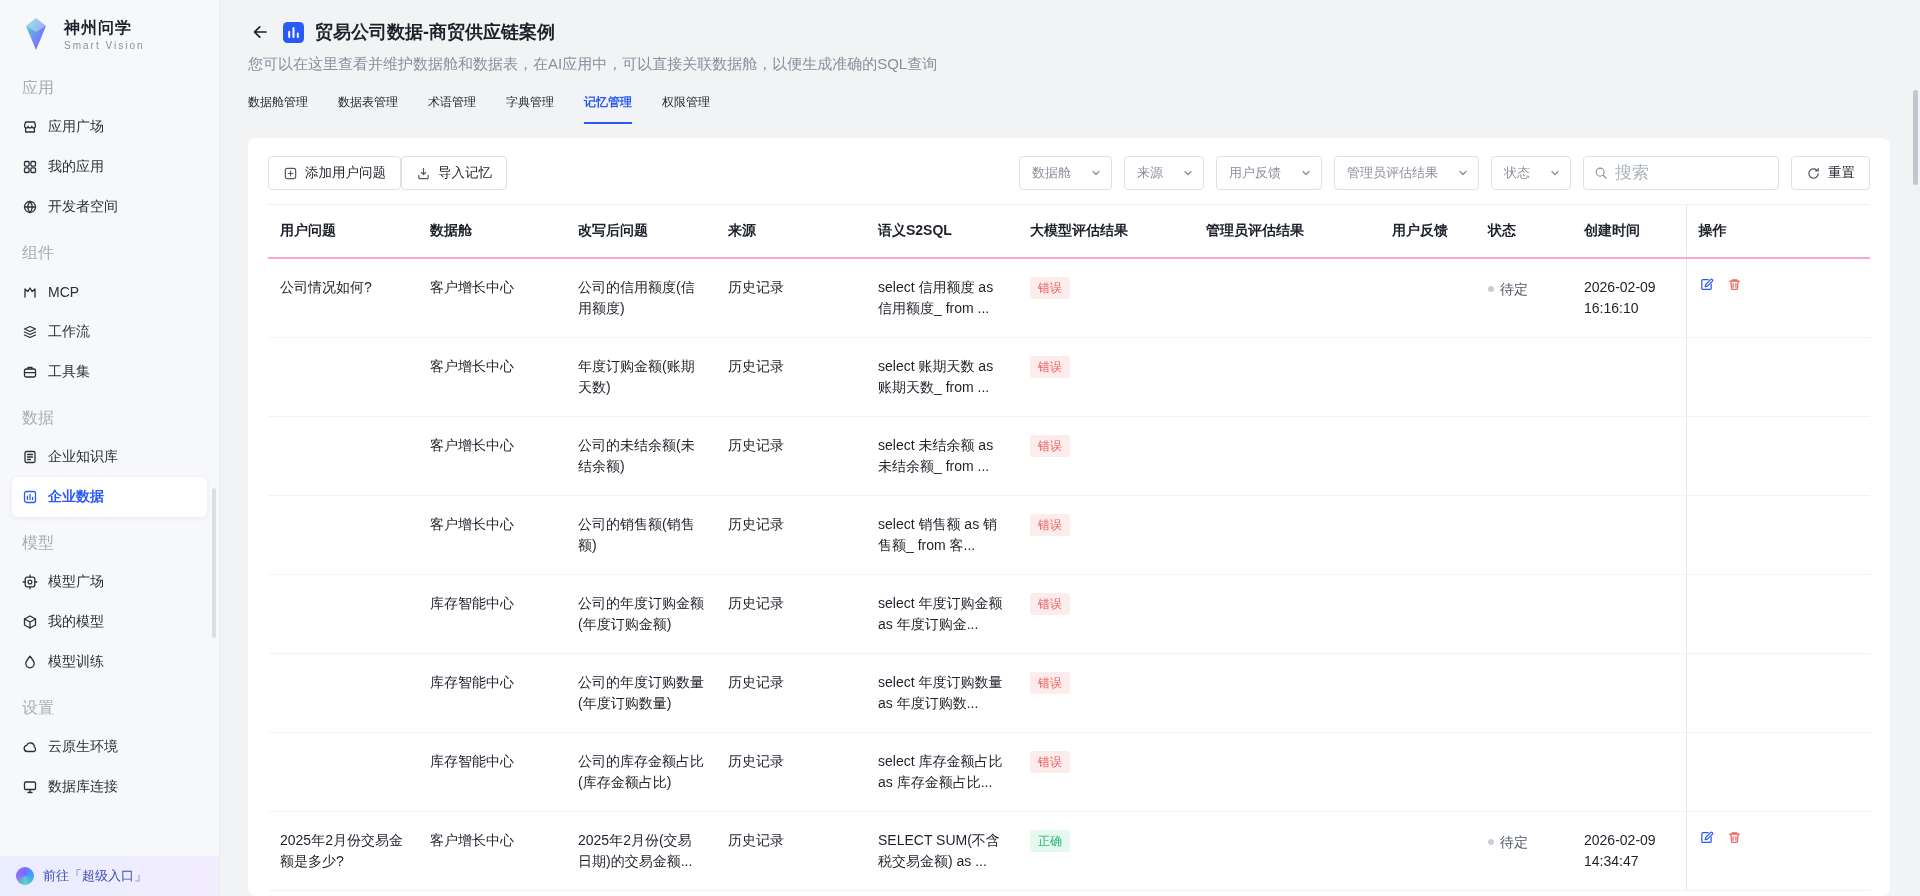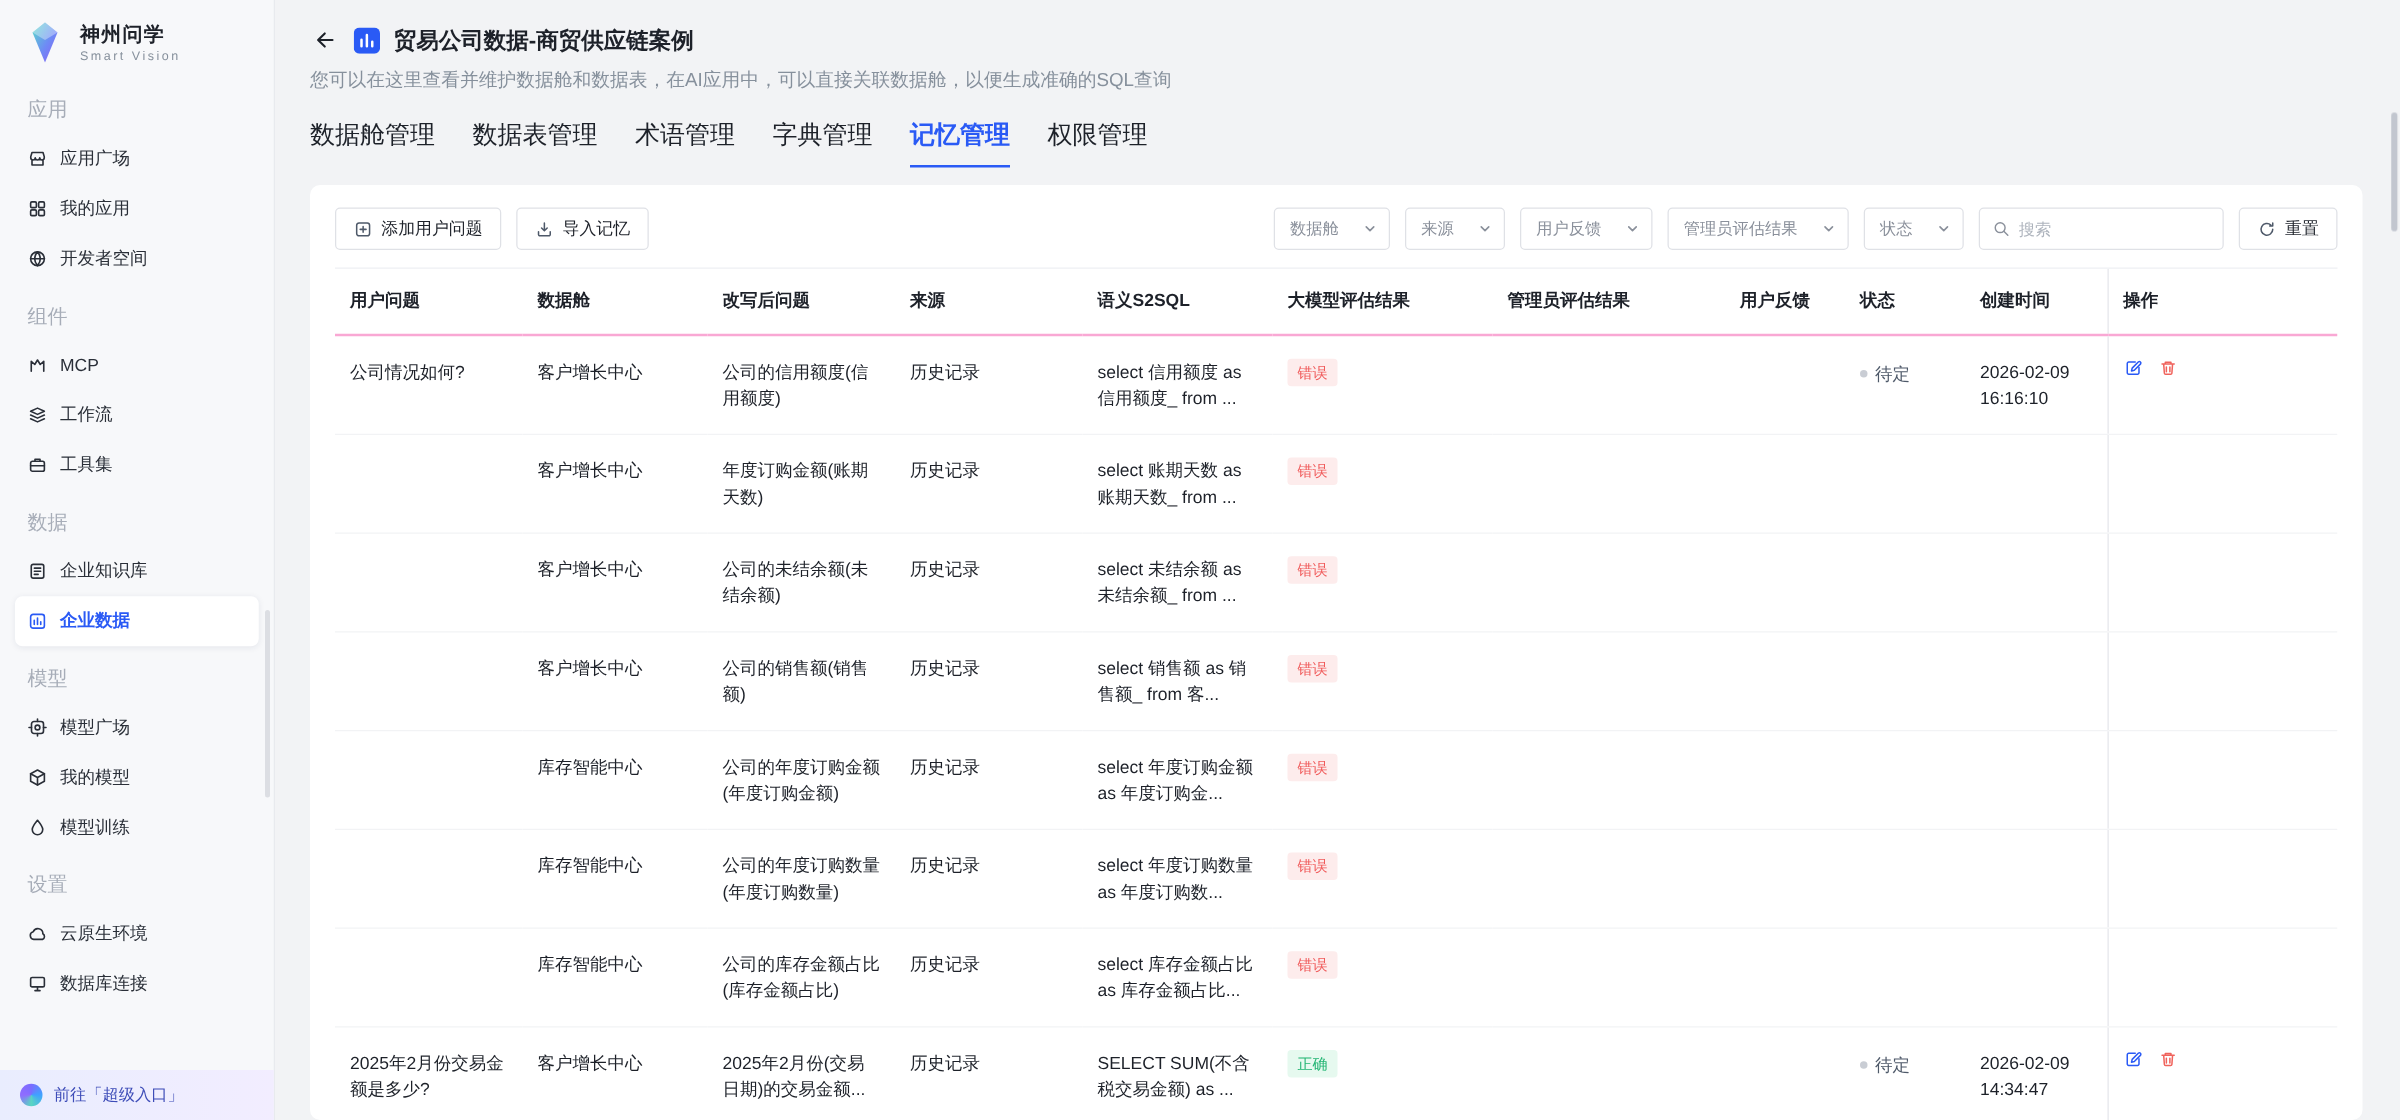--- a/index.html
+++ b/index.html
@@ -29,35 +29,35 @@
 
   
   .main{flex:1;display:flex;flex-direction:column;padding:20px 30px 0 28px;overflow:hidden;}
   .page-header{display:flex;align-items:center;gap:11px;}
   .back-btn{background:none;border:none;cursor:pointer;display:inline-flex;padding:2px;}
   .back-btn svg{width:20px;height:20px;}
   .title-icon{display:inline-flex;width:21px;height:21px;}
   .page-title{font-size:18px;font-weight:700;}
   .page-desc{font-size:15px;color:#86909c;margin-top:11px;}
   .tabs{display:flex;gap:30px;margin-top:20px;}
-  .tab{font-size:20px;color:#1d2129;padding-bottom:11px;cursor:pointer;border-bottom:2px solid transparent;}
+  .tab{font-size:12px;color:#1d2129;padding-bottom:11px;cursor:pointer;border-bottom:2px solid transparent;}
   .tab.active{color:var(--primary);font-weight:600;border-bottom-color:var(--primary);}
 
   
   .card{background:#fff;border-radius:8px;margin-top:14px;flex:1;padding:18px 20px 0;display:flex;flex-direction:column;overflow:hidden;}
   .toolbar{display:flex;align-items:center;}
-  .toolbar-left{display:flex;gap:12px;}
+  .toolbar-left{display:flex;}
   .toolbar-right{margin-left:auto;display:flex;align-items:center;gap:12px;}
   .btn{display:inline-flex;align-items:center;gap:7px;height:34px;padding:0 14px;background:#fff;border:1px solid #dfe1e6;border-radius:4px;font-size:13.5px;color:#1d2129;cursor:pointer;white-space:nowrap;}
   .btn svg{width:15px;height:15px;fill:none;stroke:#4e5969;stroke-width:1.3;stroke-linecap:round;stroke-linejoin:round;}
   .filter{display:inline-flex;align-items:center;gap:20px;height:34px;padding:0 10px 0 12px;border:1px solid #dfe1e6;border-radius:4px;background:#fff;font-size:13px;color:#8a909b;cursor:pointer;white-space:nowrap;}
   .filter svg{width:10px;height:10px;fill:none;stroke:#8a909b;stroke-width:1.3;stroke-linecap:round;stroke-linejoin:round;}
   .search-box{display:flex;align-items:center;gap:7px;width:196px;height:34px;border:1px solid #dfe1e6;border-radius:4px;background:#fff;padding:0 10px;}
   .search-box svg{width:14px;height:14px;fill:none;stroke:#8a909b;stroke-width:1.3;stroke-linecap:round;flex:none;}
-  .search-box input{border:none;outline:none;width:100%;font-size:13px;color:#1d2129;background:transparent;font-family:inherit;}
+  .search-box input{border:none;outline:none;width:100%;font-size:17px;color:#1d2129;background:transparent;font-family:inherit;}
   .search-box input::placeholder{color:#aeb4bd;}
 
   
   .table-wrap{flex:1;overflow:hidden;margin-top:14px;border-top:1px solid #eef0f3;}
   table{width:100%;border-collapse:collapse;table-layout:fixed;}
   .c-question{width:150px}.c-pod{width:148px}.c-rewritten{width:150px}.c-source{width:150px}.c-sql{width:152px}
   .c-model{width:176px}.c-admin{width:186px}.c-feedback{width:96px}.c-status{width:96px}.c-created{width:114px}
   thead th{text-align:left;font-size:14px;font-weight:700;color:#1d2129;padding:17px 12px;border-bottom:2px solid #f9a8d4;white-space:nowrap;}
   tbody td{font-size:14px;color:#1d2129;padding:18px 12px;vertical-align:top;border-bottom:1px solid #f2f3f5;line-height:1.5;word-break:break-all;}
   th.op,td.op{border-left:1px solid #e5e6eb;}

